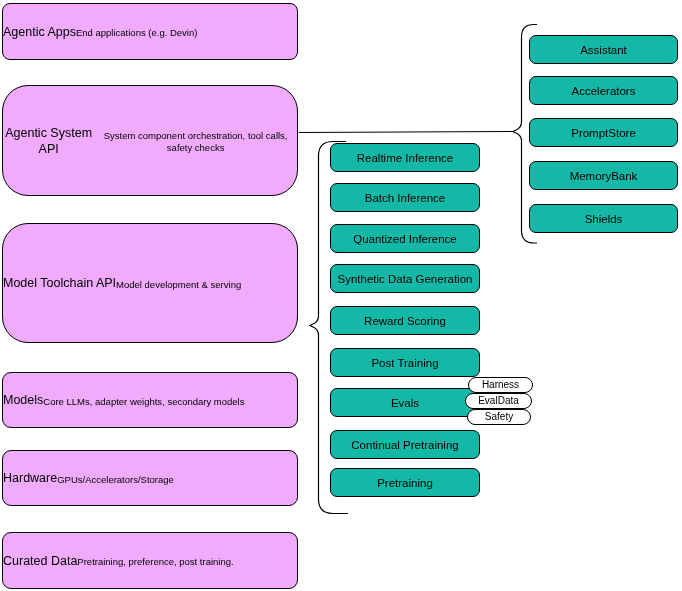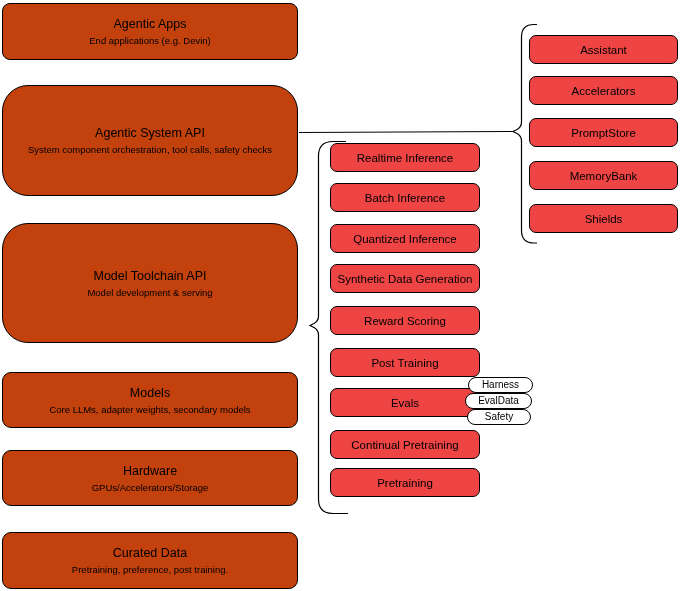--- a/index.html
+++ b/index.html
@@ -4,36 +4,36 @@
 <style>
   html,body { margin:0; padding:0; background:#ffffff; }
   .canvas {
     position:relative; width:682px; height:591px; background:#ffffff;
     font-family:"Liberation Sans", sans-serif; color:#000;
     overflow:hidden;
   }
   svg.overlay { position:absolute; left:0; top:0; z-index:1; }
   .lbox {
     position:absolute; left:2px; width:296px; box-sizing:border-box;
-    border:1px solid #000; background:#c2410c; z-index:2;
-    display:flex; flex-direction:column; align-items:center; justify-content:center;
+    border:1px solid #000; background:#f0abfc; z-index:2;
+    display:flex; flex-direction:row; align-items:center; 
     text-align:center;
   }
   .lbox .t { font-size:12.5px; line-height:16px; }
   .lbox .s { font-size:9.5px; line-height:12px; margin-top:3px; }
   .b1 { top:3px;   height:57px;  border-radius:8px;  }
   .b2 { top:85px;  height:111px; border-radius:26px; }
   .b3 { top:223px; height:120px; border-radius:26px; }
   .b4 { top:372px; height:56px;  border-radius:9px;  }
   .b5 { top:450px; height:56px;  border-radius:9px;  }
   .b6 { top:532px; height:57px;  border-radius:9px;  }
 
   .mbox, .rbox {
     position:absolute; box-sizing:border-box; height:29px;
-    border:1px solid #000; border-radius:7px; background:#ef4444; z-index:2;
+    border:1px solid #000; border-radius:7px; background:#14b8a6; z-index:2;
     display:flex; align-items:center; justify-content:center;
     font-size:11.5px; text-align:center; white-space:nowrap;
   }
   .mbox { left:330px; width:150px; }
   .m1 { top:143px; } .m2 { top:183px; } .m3 { top:224px; }
   .m4 { top:264px; } .m5 { top:306px; } .m6 { top:348px; }
   .m7 { top:388px; } .m8 { top:430px; } .m9 { top:468px; }
 
   .rbox { left:529px; width:149px; }
   .r1 { top:35px; } .r2 { top:76px; } .r3 { top:118px; }

